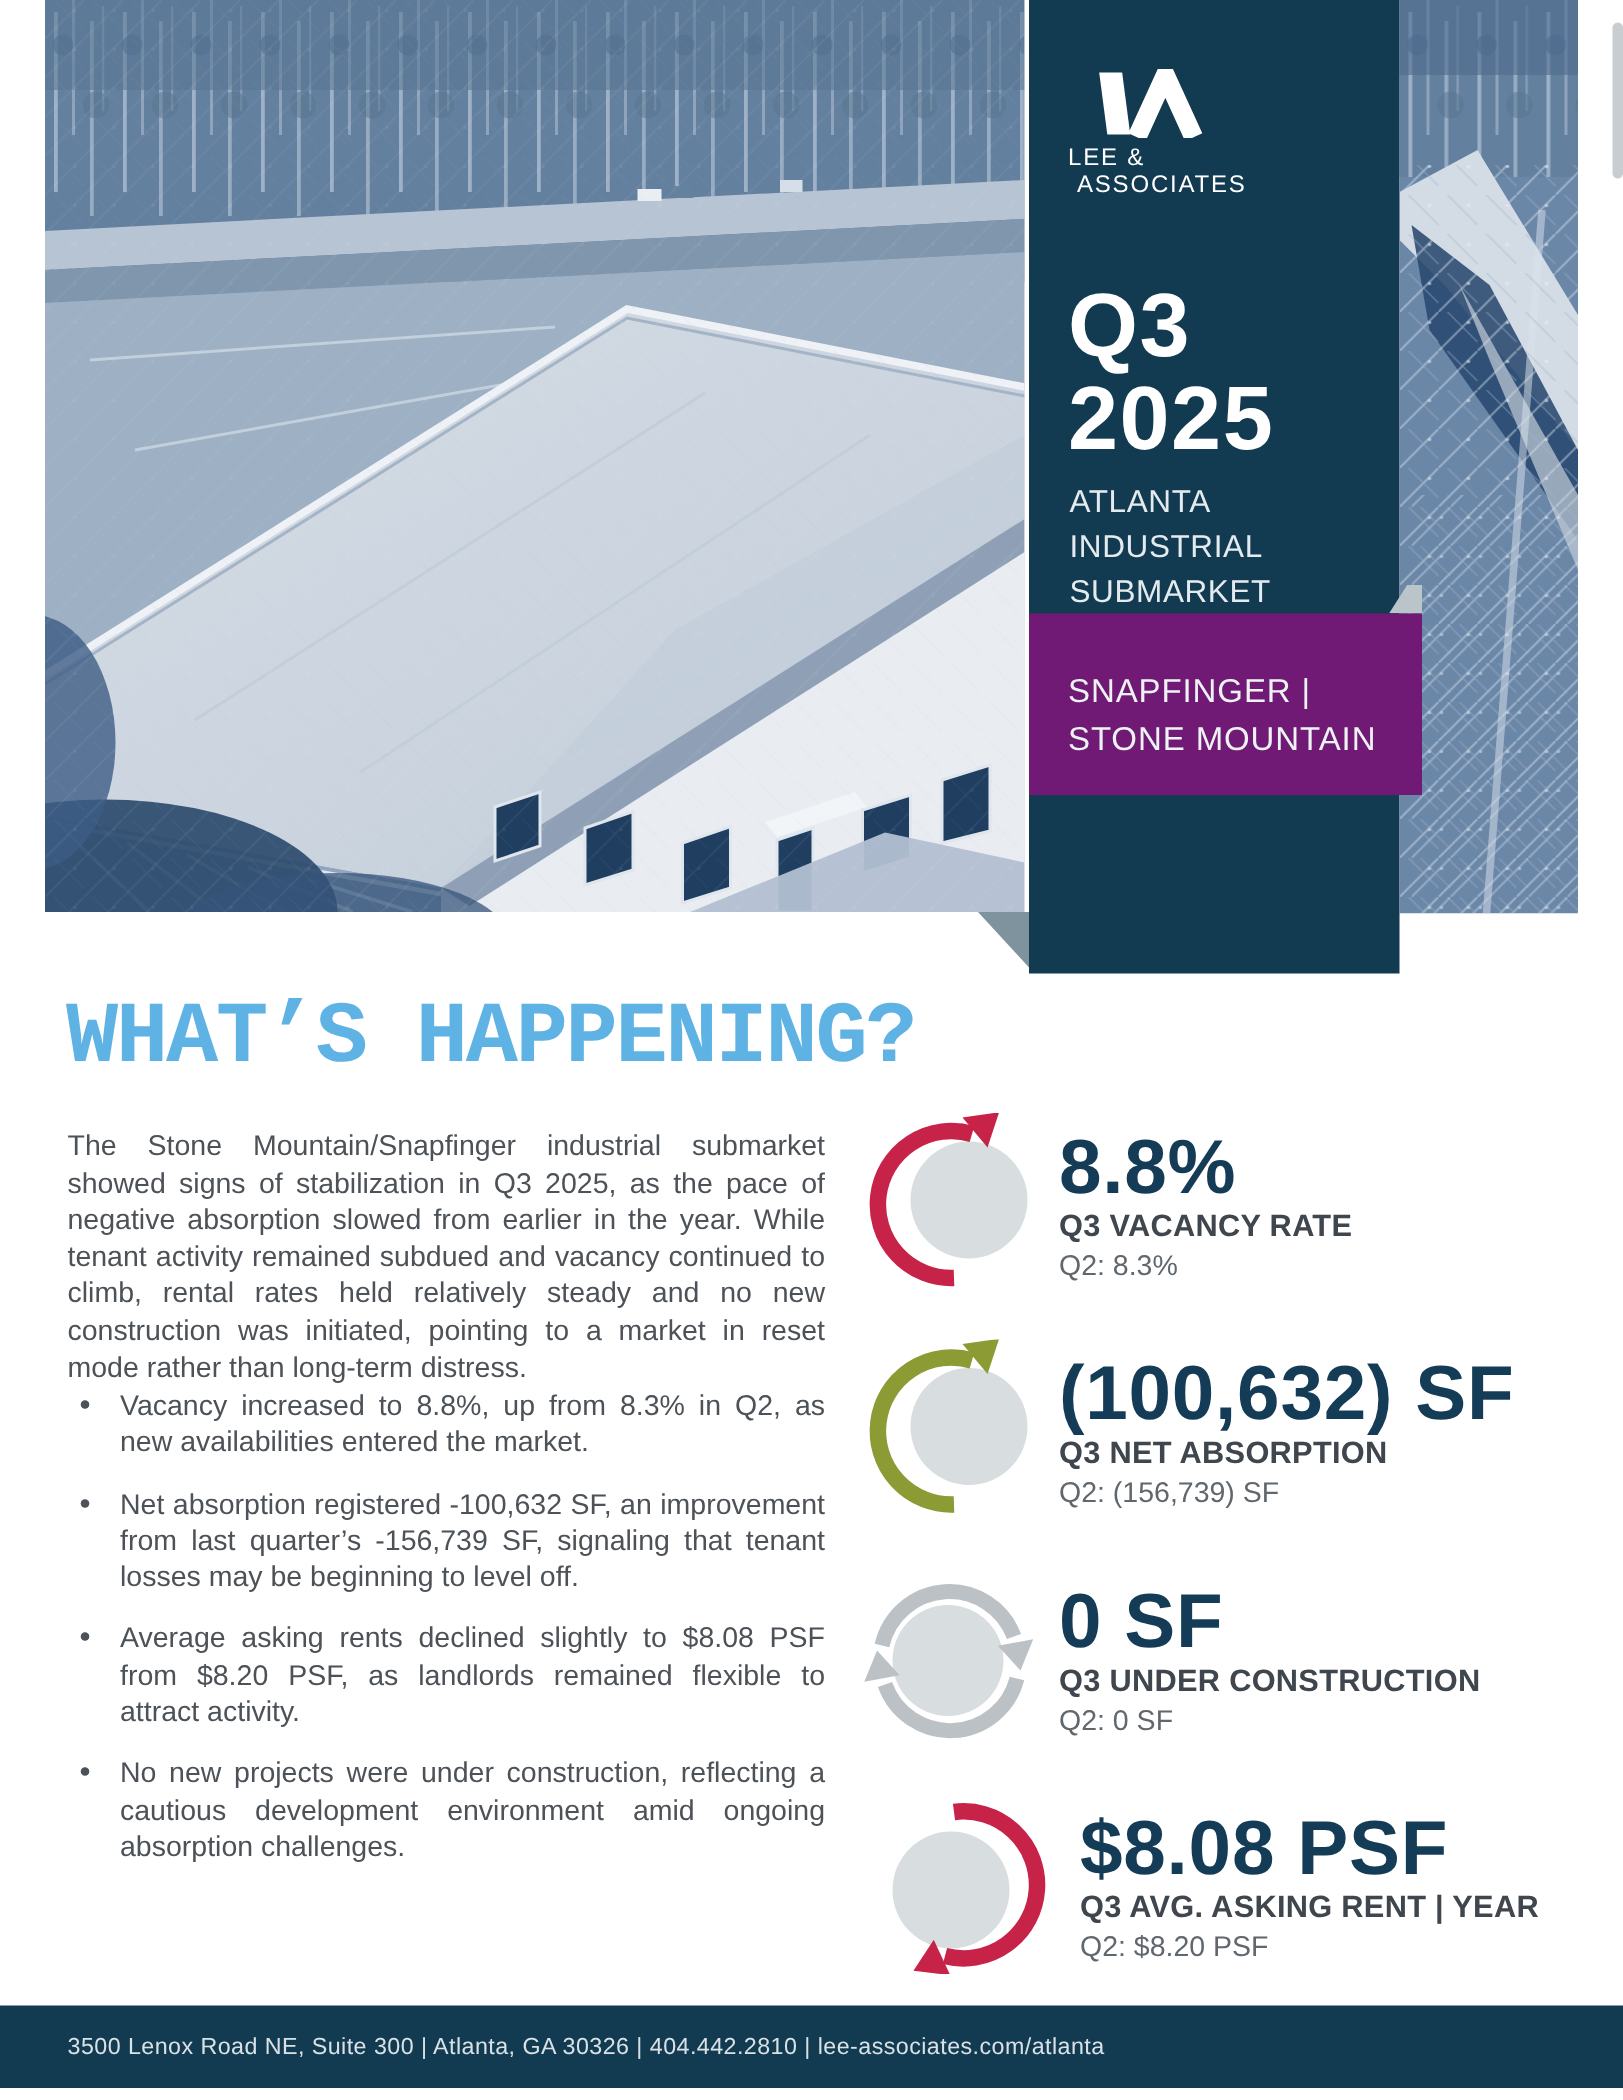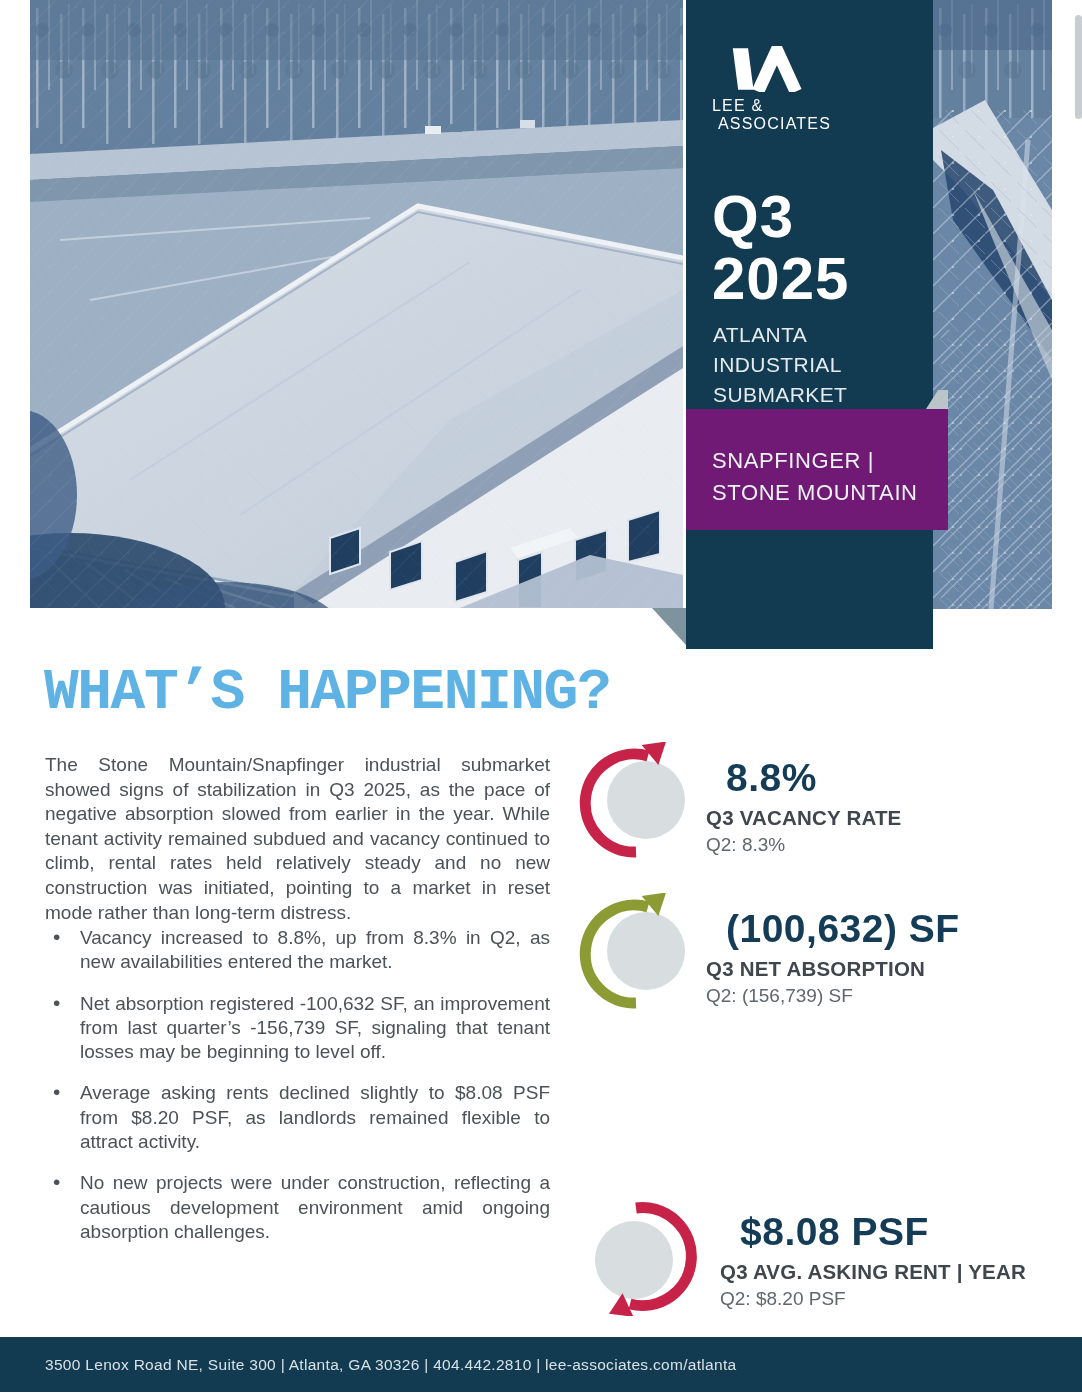--- a/index.html
+++ b/index.html
@@ -40,21 +40,21 @@
   .bullets{position:absolute;left:45px;top:926px;width:505px;margin:0;padding:0;list-style:none;}
   .bullets li{position:relative;padding-left:35px;margin-bottom:17px;color:#4C5257;
               font-size:19px;line-height:24.3px;text-align:justify;}
   .bullets li::before{content:"\2022";position:absolute;left:8px;top:-1px;font-size:21px;color:#4C5257;}
 
   
   .stat{position:absolute;left:576px;width:470px;display:flex;}
   .stat .icon{width:118px;height:120px;flex:0 0 auto;}
   .stat.s4 .icon{margin-left:14px;}
   .stat .txt{margin-left:12px;margin-top:12px;}
-  .stat .value{color:#143C56;font-size:39px;line-height:47px;font-weight:700;letter-spacing:.5px;margin-left:20px;}
+  .stat .value{color:#143C56;font-size:51px;line-height:47px;font-weight:700;letter-spacing:.5px;}
   .stat .label{color:#3F464D;font-size:20.5px;line-height:27px;font-weight:700;margin-top:3px;letter-spacing:.2px;}
   .stat .prev{color:#60676D;font-size:19px;line-height:25px;margin-top:1px;}
   .s1{top:742px;} .s2{top:893px;} .s3{top:1045px;} .s4{top:1196px;}
 
   
   .footer{position:absolute;left:0;top:1337px;width:1082px;height:55px;background:#123A50;
           display:flex;align-items:center;}
   .footer span{margin-left:45px;color:#D8E1E6;font-size:15.5px;letter-spacing:.3px;}
 </style>
 </head>
@@ -191,20 +191,34 @@
       <path d="M 60 110 A 49 49 0 1 1 72 14" fill="none" stroke-width="11" stroke="#8C9B33"></path>
       <polygon points="0,-13 21,0 0,13" transform="translate(74,13) rotate(-40)" fill="#8C9B33"></polygon>
     </svg>
     <div class="txt">
       <div class="value">(100,632) SF</div>
       <div class="label">Q3 NET ABSORPTION</div>
       <div class="prev">Q2: (156,739) SF</div>
     </div>
   </div>
 
+  <div class="stat s3">
+    <svg class="icon" viewBox="0 0 118 120">
+      <circle cx="56" cy="62" r="37" fill="#D8DDE0"></circle>
+      <path d="M 12 52 A 46 46 0 0 1 100 46" fill="none" stroke-width="10" stroke="#BCC1C5"></path>
+      <polygon points="0,-12 19,0 0,12" transform="translate(101,50) rotate(80)" fill="#BCC1C5"></polygon>
+      <path d="M 102 74 A 46 46 0 0 1 14 78" fill="none" stroke-width="10" stroke="#BCC1C5"></path>
+      <polygon points="0,-12 19,0 0,12" transform="translate(12,74) rotate(-100)" fill="#BCC1C5"></polygon>
+    </svg>
+    <div class="txt">
+      <div class="value">0 SF</div>
+      <div class="label">Q3 UNDER CONSTRUCTION</div>
+      <div class="prev">Q2: 0 SF</div>
+    </div>
+  </div>
 
   <div class="stat s4">
     <svg class="icon" viewBox="0 0 118 120">
       <circle cx="44" cy="64" r="39" fill="#D8DDE0"></circle>
       <path d="M 46 12 A 49 49 0 1 1 40 108" fill="none" stroke-width="11" stroke="#C72349"></path>
       <polygon points="0,-13 21,0 0,13" transform="translate(38,109) rotate(155)" fill="#C72349"></polygon>
     </svg>
     <div class="txt">
       <div class="value">$8.08 PSF</div>
       <div class="label">Q3 AVG. ASKING RENT | YEAR</div>

